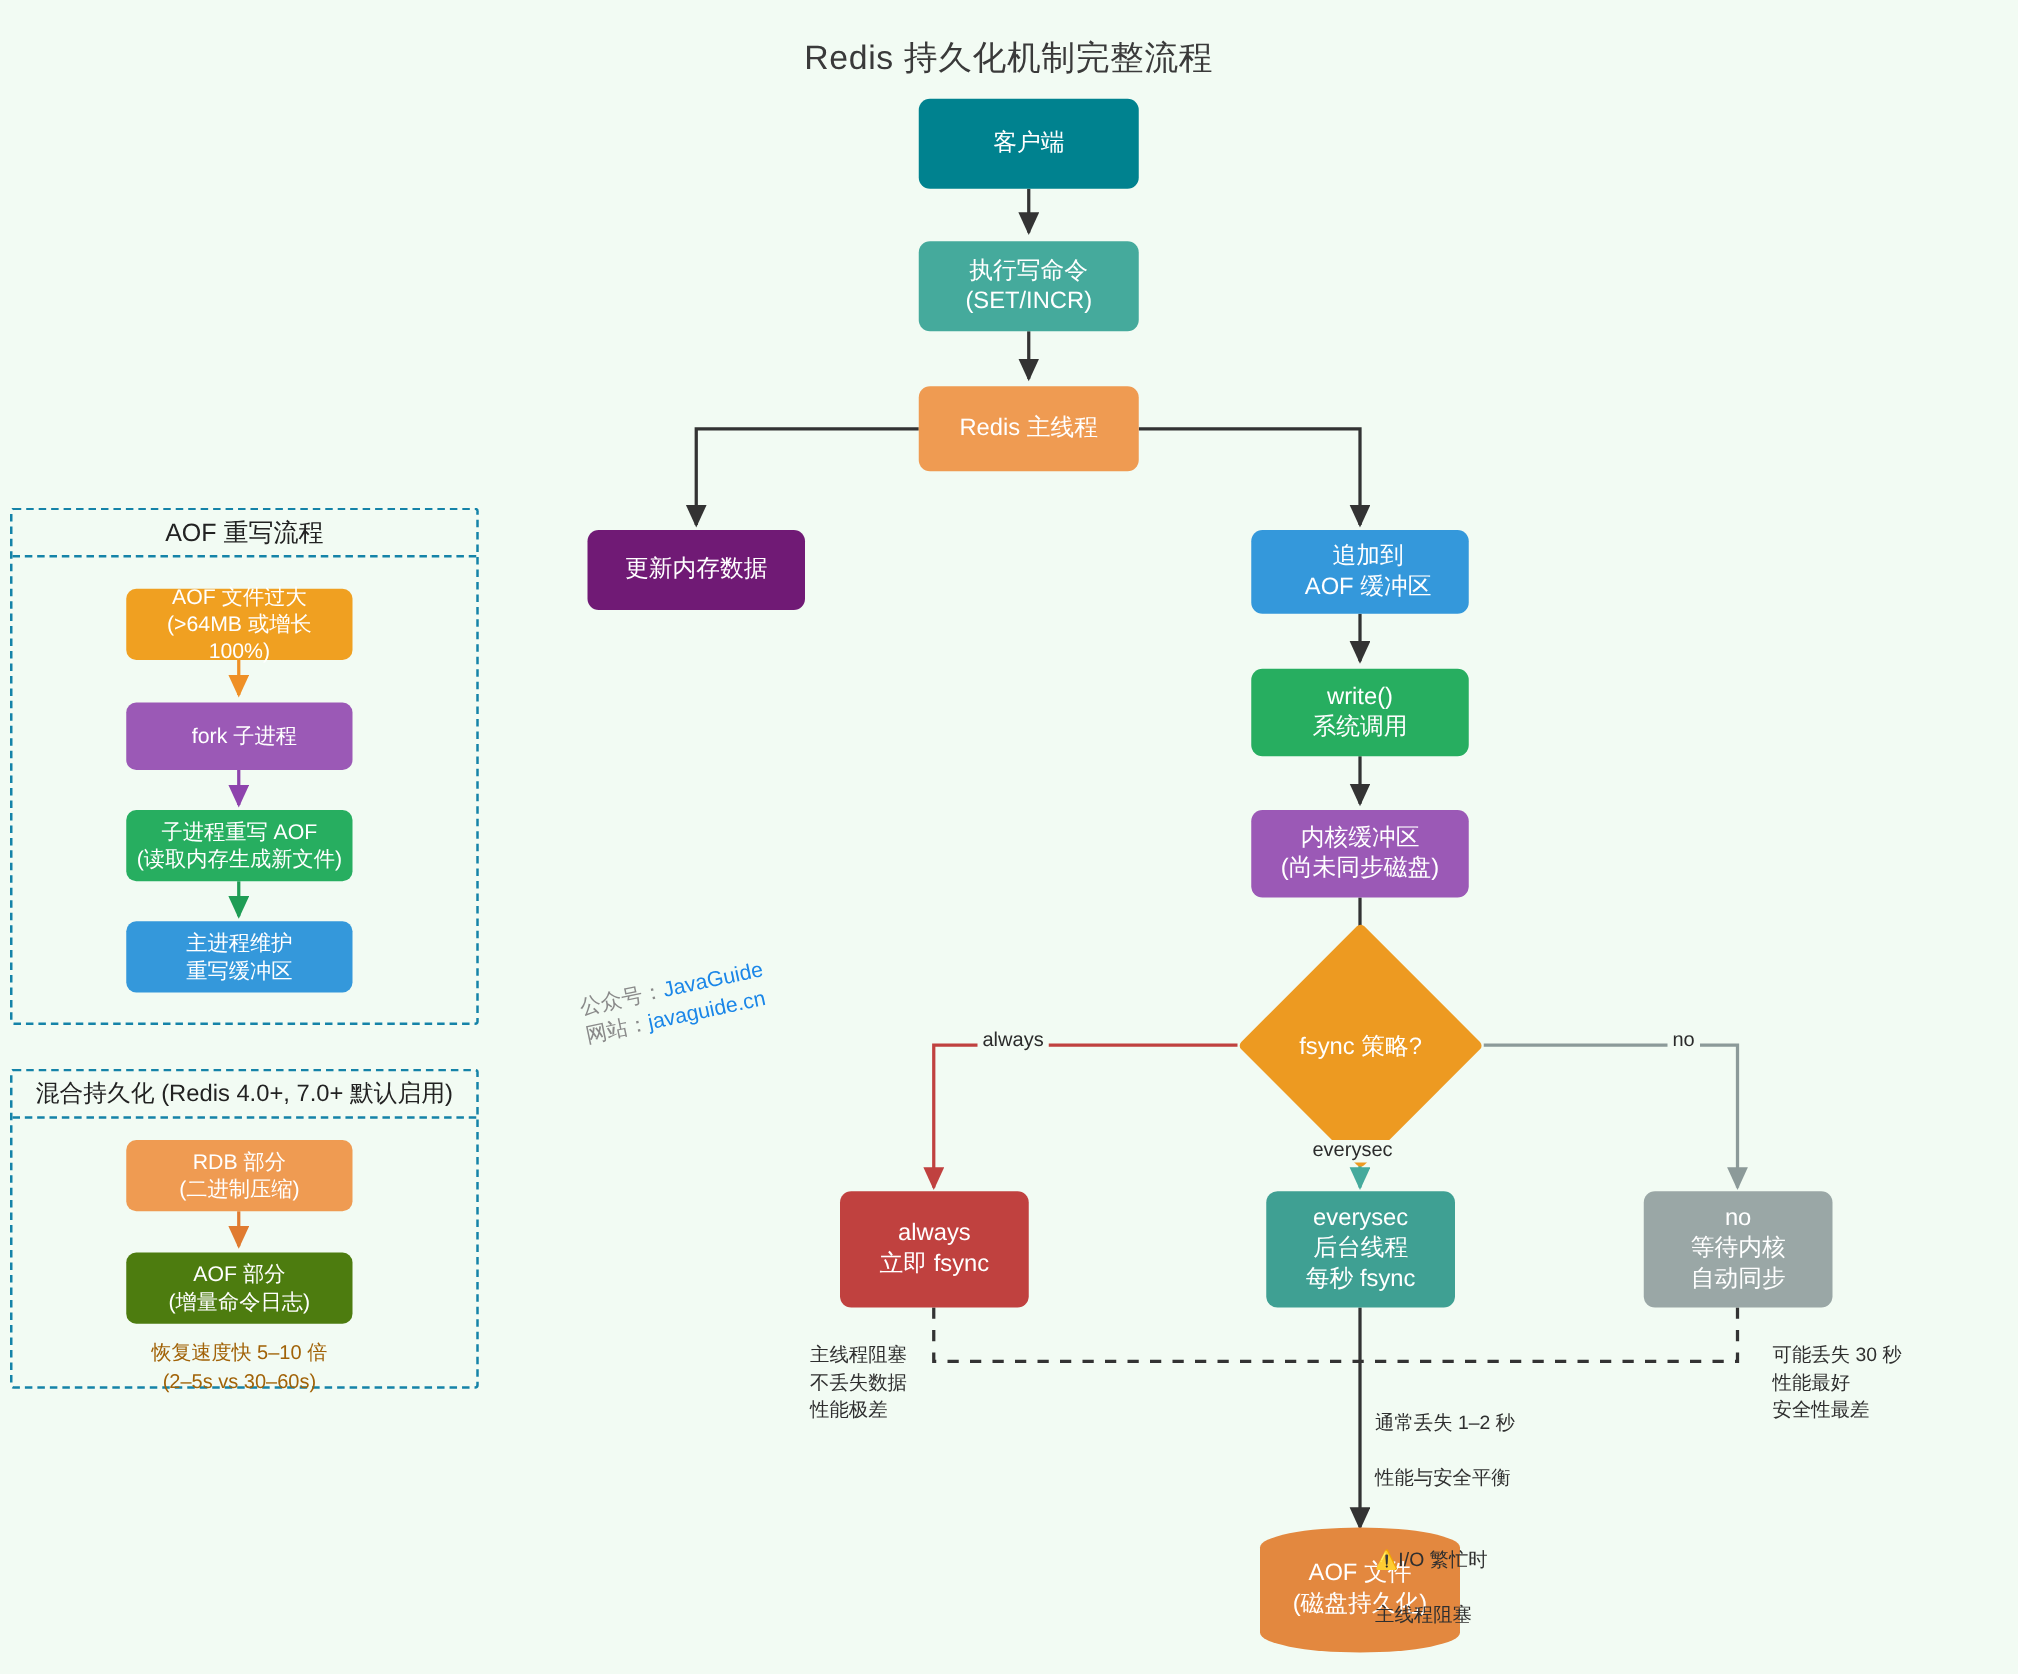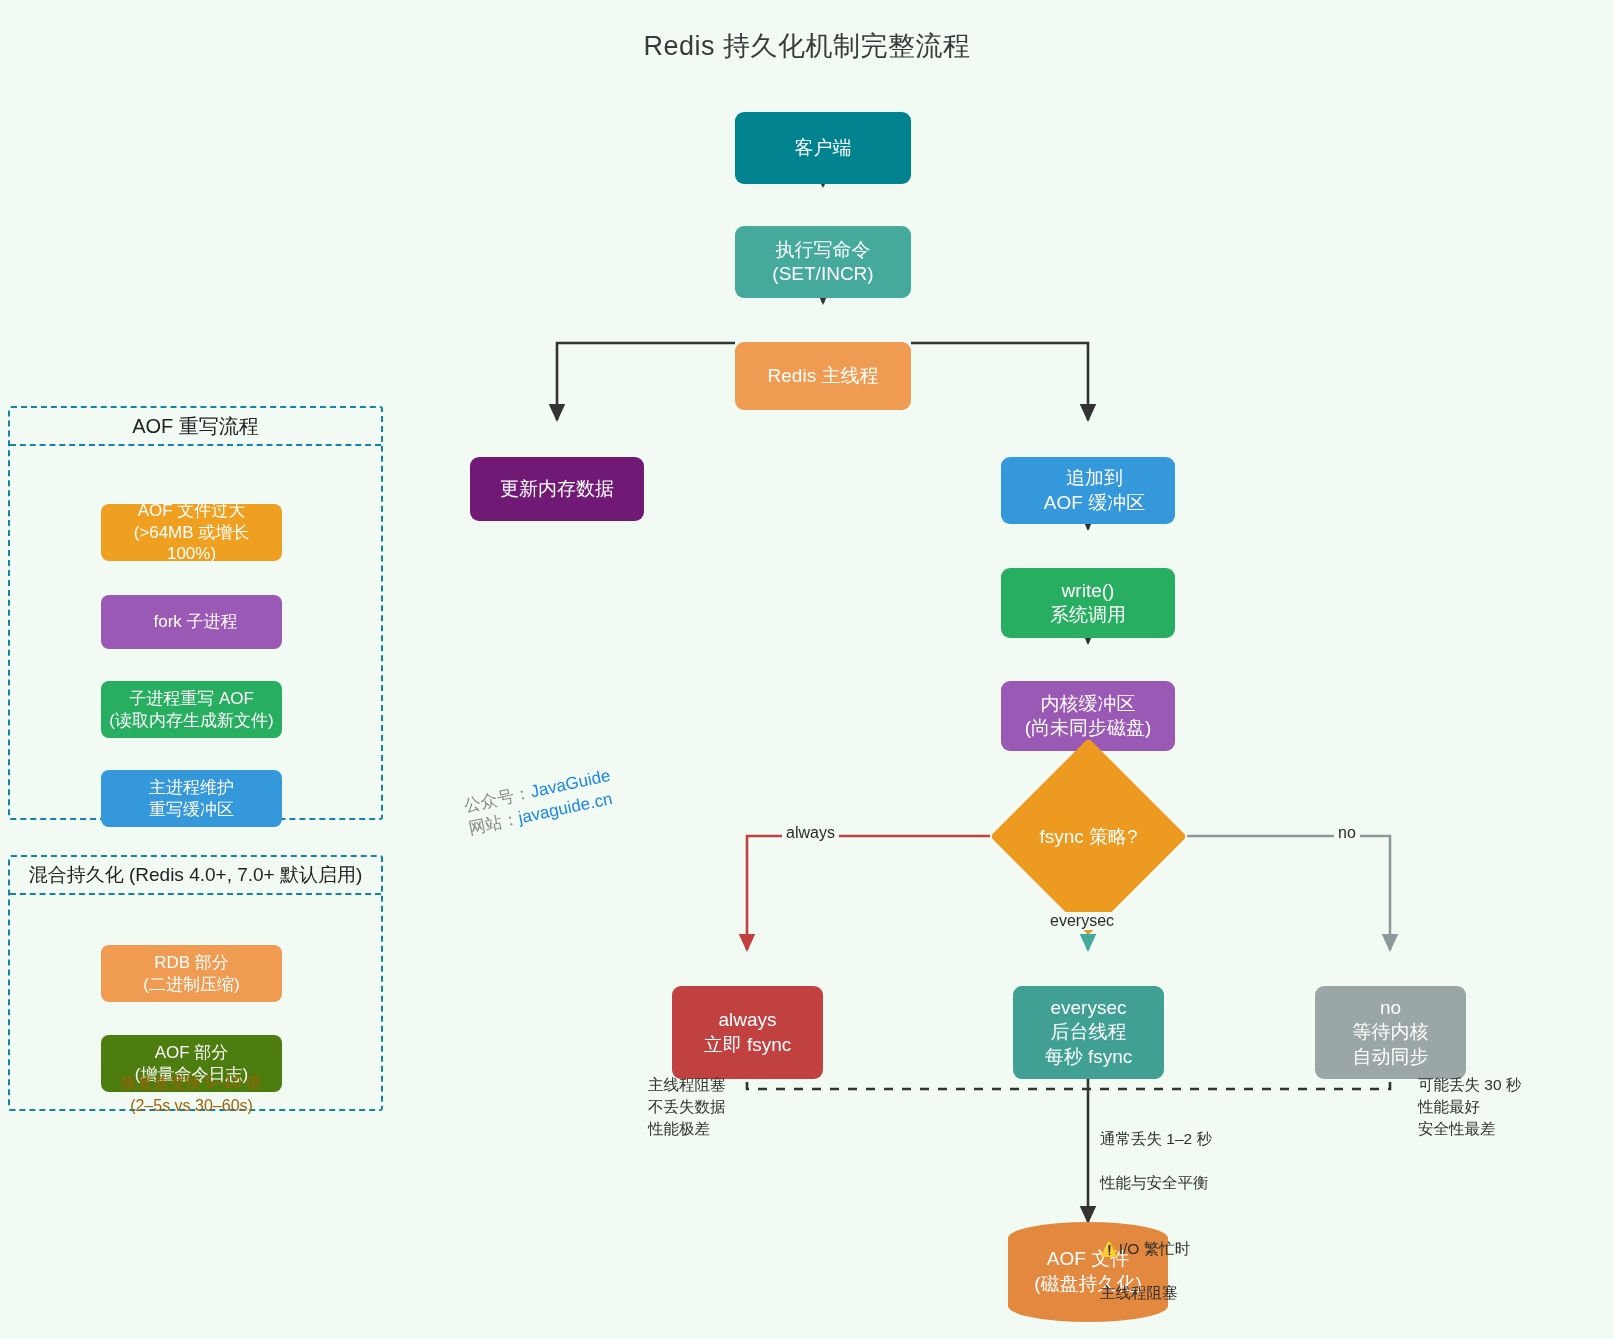--- a/index.html
+++ b/index.html
@@ -33,21 +33,20 @@
     align-items: center;
     justify-content: center;
     text-align: center;
     color: #ffffff;
     border-radius: 9px;
     line-height: 1.28;
     white-space: pre-line;
     font-size: 19px;
     padding: 4px 8px;
     z-index: 2;
-    margin-top: 33px;
   }
   .node.sm { font-size: 17px; border-radius: 8px; }
 
   .diamond {
     position: absolute;
     display: flex;
     align-items: center;
     justify-content: center;
     z-index: 2;
   }

